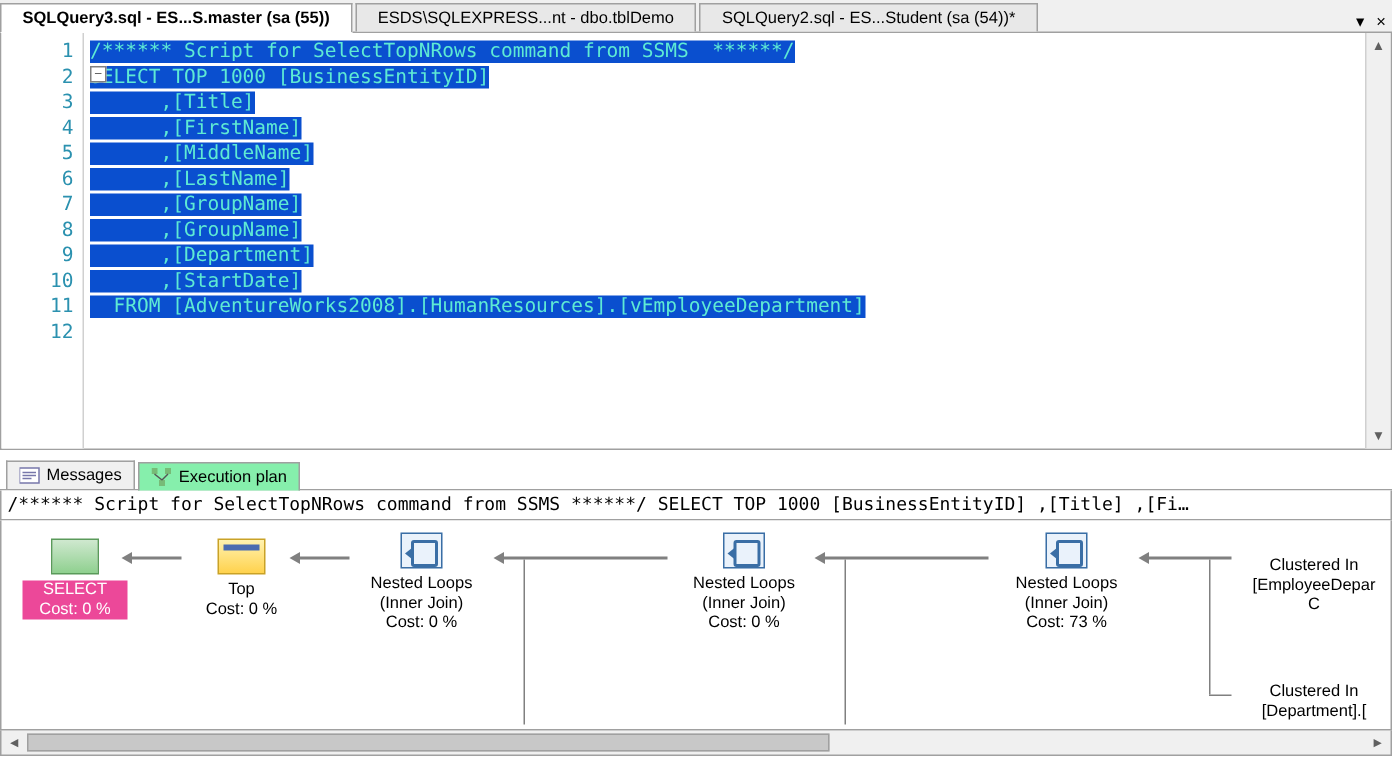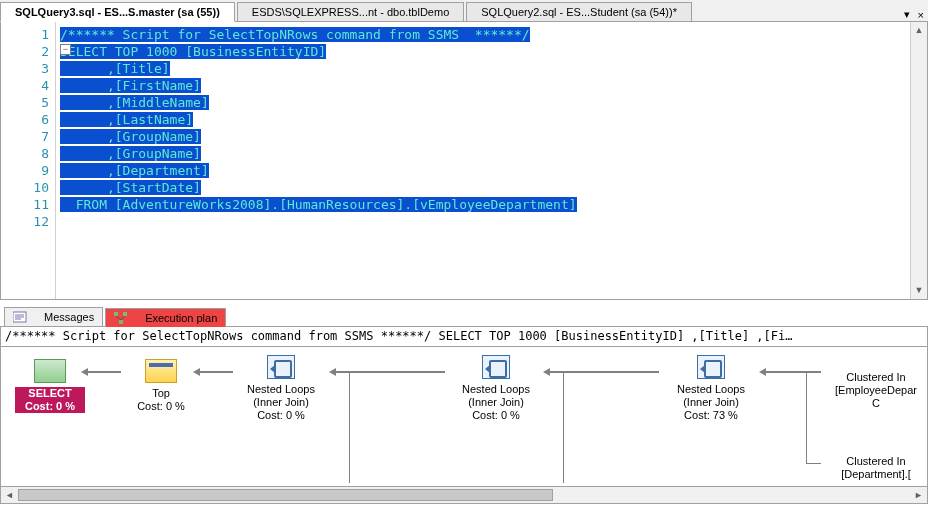--- a/index.html
+++ b/index.html
@@ -16,31 +16,31 @@
   .gutter div { line-height: 17px; }
   .code { flex: 1; padding: 4px 4px; font-family: Consolas, monospace; font-size: 13px; line-height: 17px; position: relative; overflow: hidden; }
   .code .line { white-space: pre; }
   .code .sel { background: #0a4fcf; color: #5eead4; }
   .fold-box { position: absolute; left: 59px; top: 22px; width: 11px; height: 11px; border: 1px solid #808080; background: #fff; font-size: 9px; line-height: 9px; text-align: center; color: #606060; cursor: pointer; z-index: 5; }
   .scroll-v { position: absolute; right: 0; top: 0; bottom: 0; width: 17px; background: #f0f0f0; border-left: 1px solid #d0d0d0; }
   .scroll-v .arrow { height: 17px; text-align: center; font-size: 9px; line-height: 17px; color: #606060; cursor: pointer; }
   .scroll-v .track { position: absolute; top: 17px; bottom: 17px; left: 0; right: 0; }
 
   .results-tab-strip { display: flex; height: 23px; align-items: flex-end; border-bottom: 1px solid #a0a0a0; padding-left: 4px; background: #fff; margin-top: 4px; }
-  .rtab { display: flex; align-items: center; gap: 17px; padding: 3px 8px; border: 1px solid #a0a0a0; border-bottom: none; background: #f0f0f0; margin-right: 2px; cursor: pointer; font-size: 11px; }
-  .rtab.active { background: #ef4444; position: relative; top: 1px; }
+  .rtab { display: flex; align-items: center; gap: 4px; padding: 3px 8px; border: 1px solid #a0a0a0; border-bottom: none; background: #f0f0f0; margin-right: 2px; cursor: pointer; font-size: 11px; }
+  .rtab.active { background: #86efac; position: relative; top: 1px; }
   .rtab-icon { width: 14px; height: 12px; display: inline-block; }
 
   .plan-header { border: 1px solid #a0a0a0; border-top: none; padding: 2px 4px; font-family: Consolas, monospace; font-size: 12px; line-height: 15px; background: #fff; }
 
   .plan-canvas { border: 1px solid #a0a0a0; border-top: none; height: 140px; position: relative; overflow: hidden; background: #fff; }
   .plan-node { position: absolute; text-align: center; font-size: 11px; line-height: 13px; font-family: Tahoma, sans-serif; }
   .plan-node .op-icon { width: 32px; height: 28px; margin: 0 auto 2px auto; display: flex; align-items: center; justify-content: center; }
   .plan-node.selected { }
-  .plan-node.selected .label-box { background: #be185d; color: #fff; padding: 0 2px; font-weight: bold; }
+  .plan-node.selected .label-box { background: #ec4899; color: #fff; padding: 0 2px; }
   .arrow-line { position: absolute; height: 2px; background: #808080; }
   .arrow-head { position: absolute; width: 0; height: 0; border-top: 4px solid transparent; border-bottom: 4px solid transparent; border-right: 7px solid #808080; }
   .vert-line { position: absolute; width: 1px; background: #808080; }
   .horiz-line { position: absolute; height: 1px; background: #808080; }
 
   .scroll-h { height: 17px; background: #f0f0f0; border: 1px solid #a0a0a0; border-top: none; display: flex; }
   .scroll-h .arrow { width: 17px; text-align: center; font-size: 9px; line-height: 17px; color: #606060; cursor: pointer; }
   .scroll-h .track { flex: 1; position: relative; }
   .scroll-h .thumb { position: absolute; left: 0; top: 2px; bottom: 2px; width: 60%; background: #c8c8c8; border: 1px solid #a0a0a0; }
 

